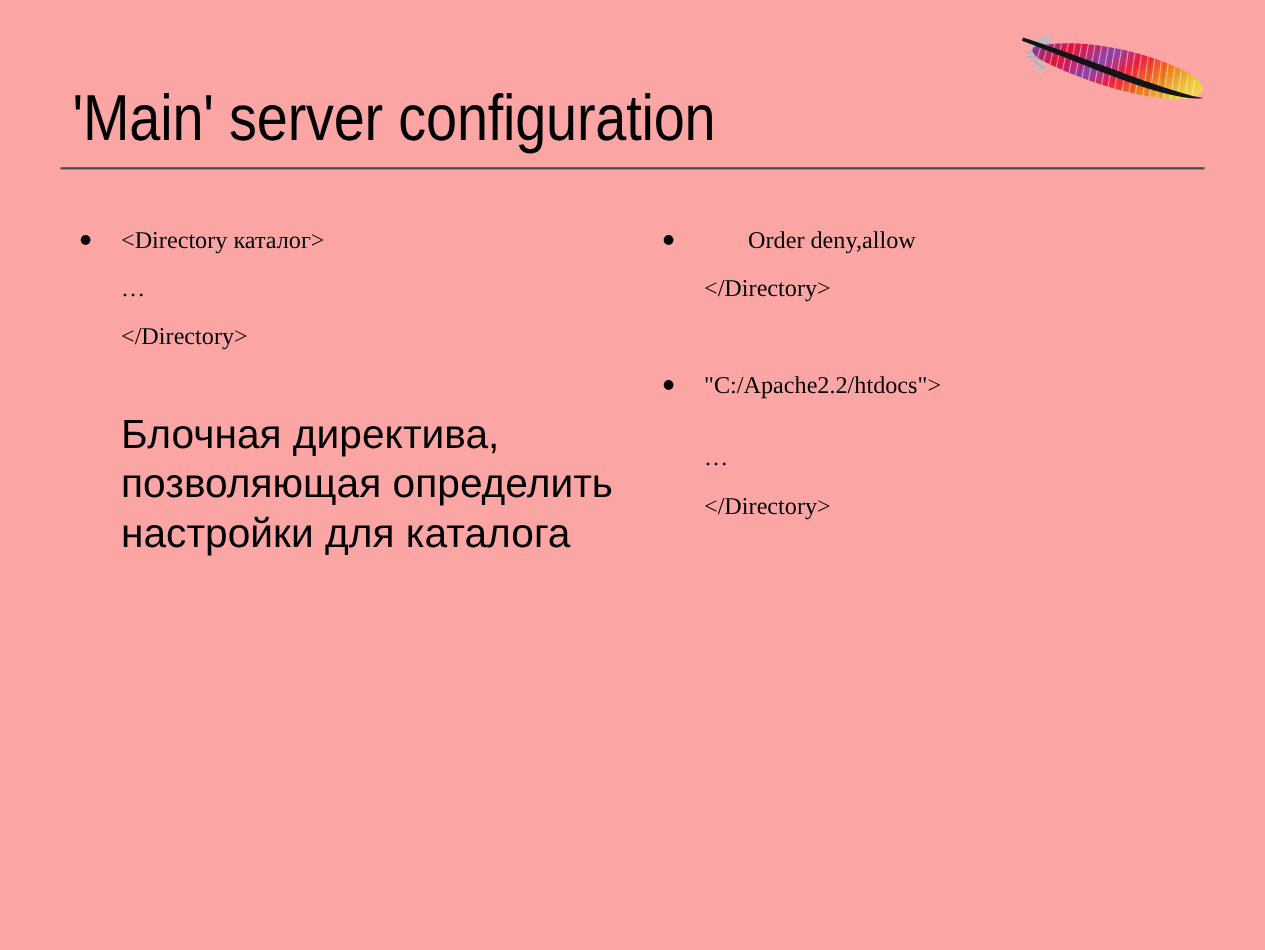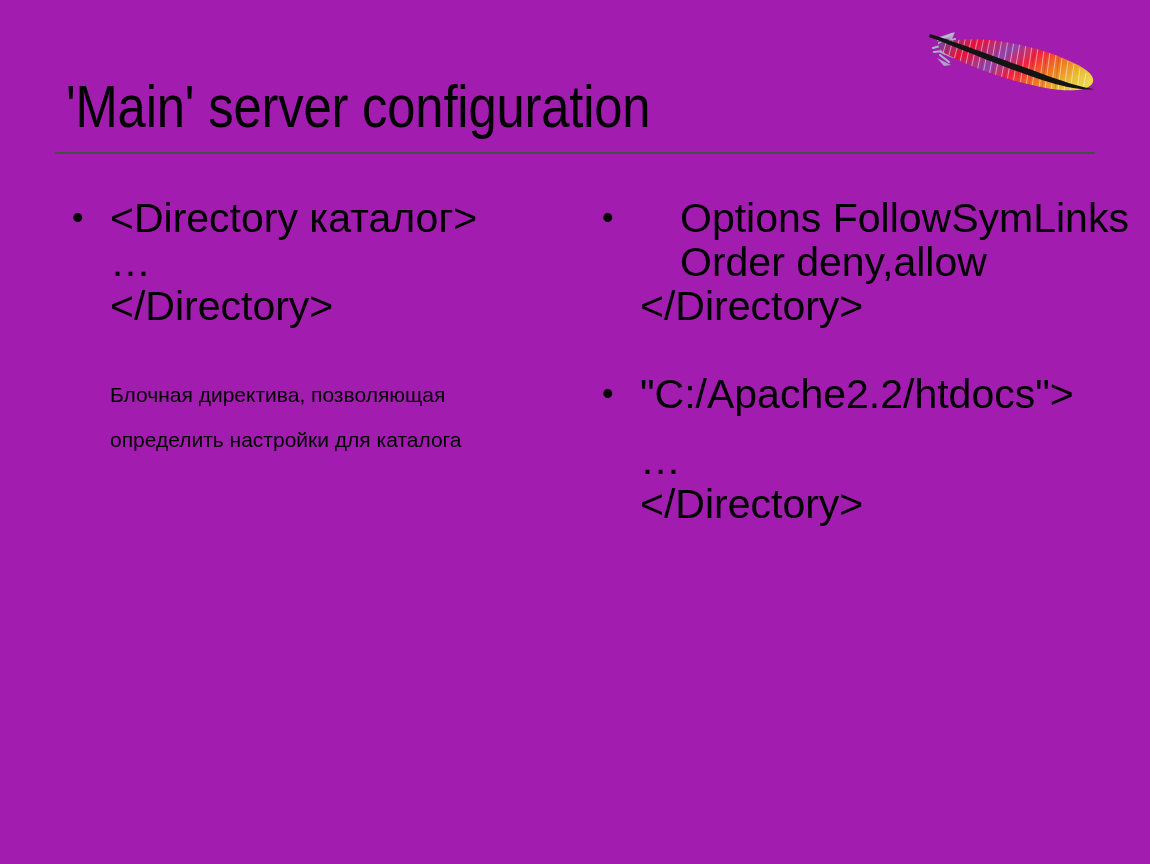--- a/index.html
+++ b/index.html
@@ -14,21 +14,21 @@
     overflow: hidden;
     font-family: "Liberation Sans", sans-serif;
     color: #000000;
     -webkit-font-smoothing: antialiased;
   }
 
   
   .slide {
     position: absolute;
     inset: 0;
-    background: #a21caf;
+    background: #fca5a5;
   }
 
   
   .logo {
     position: absolute;
     left: 908px;
     top: 18px;
     width: 205px;
     height: 84px;
   }
@@ -96,31 +96,32 @@
   }
 
   .bullet-body {
     margin-left: 48px;
     display: block;
   }
 
   .line {
     display: block;
     white-space: pre-wrap;
-    font-size: 41px;
+    font-size: 22px;
     line-height: 44px;
+    font-family: Liberation Serif, serif;
   }
   .line.indent  { padding-left: 40px; }
   .line.spacer  { height: 44px; }
   .line.spacer-half { height: 22px; }
 
   
   .para {
     display: block;
-    font-size: 21px;
+    font-size: 37px;
     line-height: 45px;
     max-width: 448px;
     white-space: normal;
   }
 </style>
 </head>
 <body>
 
 <div class="slide">
 
@@ -223,21 +224,20 @@
           <span class="para">Блочная директива, позволяющая определить настройки для каталога</span>
         </span>
       </div>
     </div>
 
     <div class="col col-right">
 
       <div class="bullet-block">
         <span class="bullet-mark">•</span>
         <span class="bullet-body">
-          <span class="line indent">Options FollowSymLinks</span>
           <span class="line indent">Order deny,allow</span>
           <span class="line">&lt;/Directory&gt;</span>
         </span>
       </div>
 
       <div class="bullet-block" style="margin-top:44px;">
         <span class="bullet-mark">•</span>
         <span class="bullet-body">
           <span class="line">"C:/Apache2.2/htdocs"&gt;</span>
           <span class="line spacer-half"></span>

